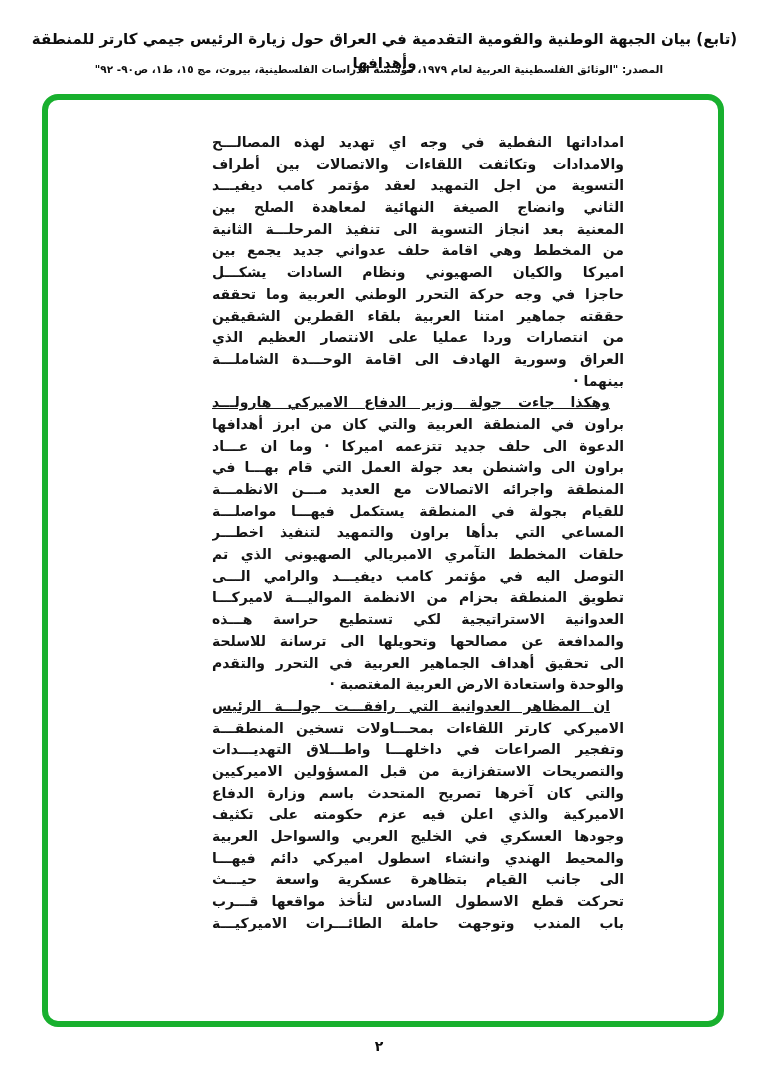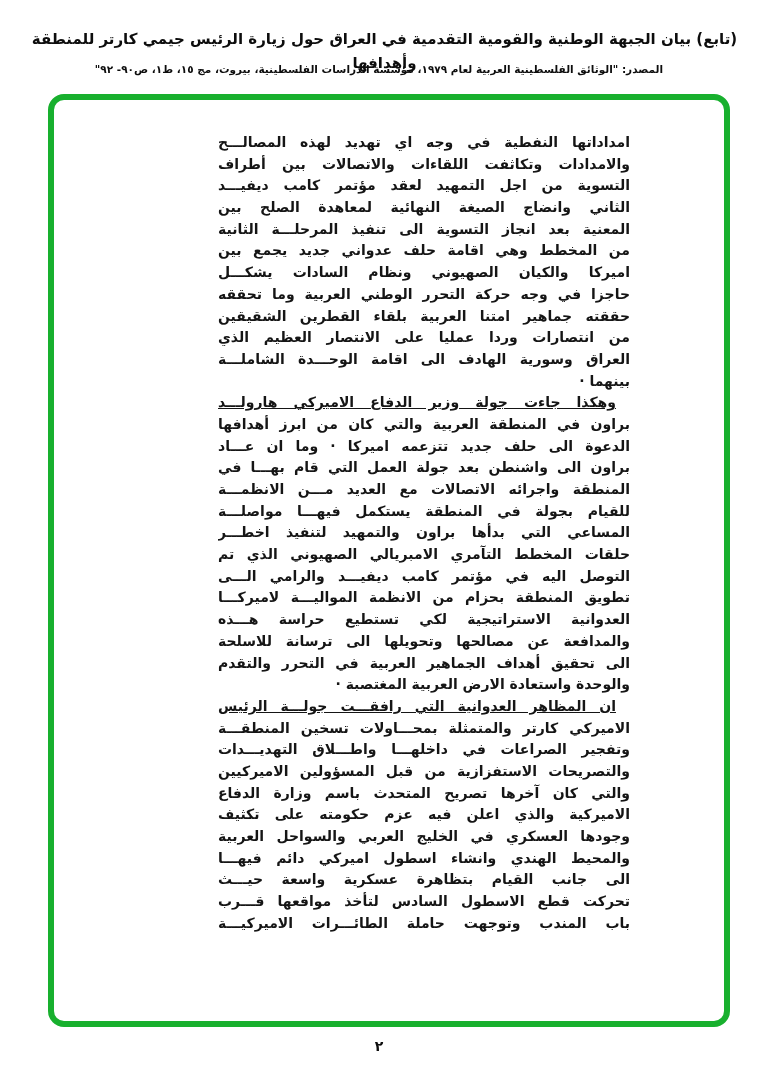--- a/index.html
+++ b/index.html
@@ -36,21 +36,21 @@
     right: 20px;
     text-align: center;
     direction: rtl;
     font-size: 10.5px;
     font-weight: bold;
     line-height: 16px;
     color: #0d0d0d;
   }
   .frame {
     position: absolute;
-    left: 48px;
+    left: 42px;
     top: 94px;
     width: 682px;
     height: 933px;
     box-sizing: border-box;
     border: 6px solid #18b02e; 
     border-radius: 16px;
     background: transparent;
   }
   .text-col {
     position: absolute;
@@ -117,21 +117,21 @@
       <div class="line">للقيام بجولة في المنطقة يستكمل فيهـــا مواصلـــة</div>
       <div class="line">المساعي التي بدأها براون والتمهيد لتنفيذ اخطـــر</div>
       <div class="line">حلقات المخطط التآمري الامبريالي الصهيوني الذي تم</div>
       <div class="line">التوصل اليه في مؤتمر كامب ديفيـــد والرامي الـــى</div>
       <div class="line">تطويق المنطقة بحزام من الانظمة المواليـــة لاميركـــا</div>
       <div class="line">العدوانية الاستراتيجية لكي تستطيع حراسة هـــذه</div>
       <div class="line">والمدافعة عن مصالحها وتحويلها الى ترسانة للاسلحة</div>
       <div class="line">الى تحقيق أهداف الجماهير العربية في التحرر والتقدم</div>
       <div class="line line-last">والوحدة واستعادة الارض العربية المغتصبة ·</div>
       <div class="line line-indent">ان المظاهر العدوانية التي رافقـــت جولـــة الرئيس</div>
-      <div class="line">الاميركي كارتر والمتمثلة بمحـــاولات تسخين المنطقـــة</div>
+      <div class="line">الاميركي كارتر اللقاءات بمحـــاولات تسخين المنطقـــة</div>
       <div class="line">وتفجير الصراعات في داخلهـــا واطـــلاق التهديـــدات</div>
       <div class="line">والتصريحات الاستفزازية من قبل المسؤولين الاميركيين</div>
       <div class="line">والتي كان آخرها تصريح المتحدث باسم وزارة الدفاع</div>
       <div class="line">الاميركية والذي اعلن فيه عزم حكومته على تكثيف</div>
       <div class="line">وجودها العسكري في الخليج العربي والسواحل العربية</div>
       <div class="line">والمحيط الهندي وانشاء اسطول اميركي دائم فيهـــا</div>
       <div class="line">الى جانب القيام بتظاهرة عسكرية واسعة حيـــث</div>
       <div class="line">تحركت قطع الاسطول السادس لتأخذ مواقعها قـــرب</div>
       <div class="line">باب المندب وتوجهت حاملة الطائـــرات الاميركيـــة</div>
     </div>

